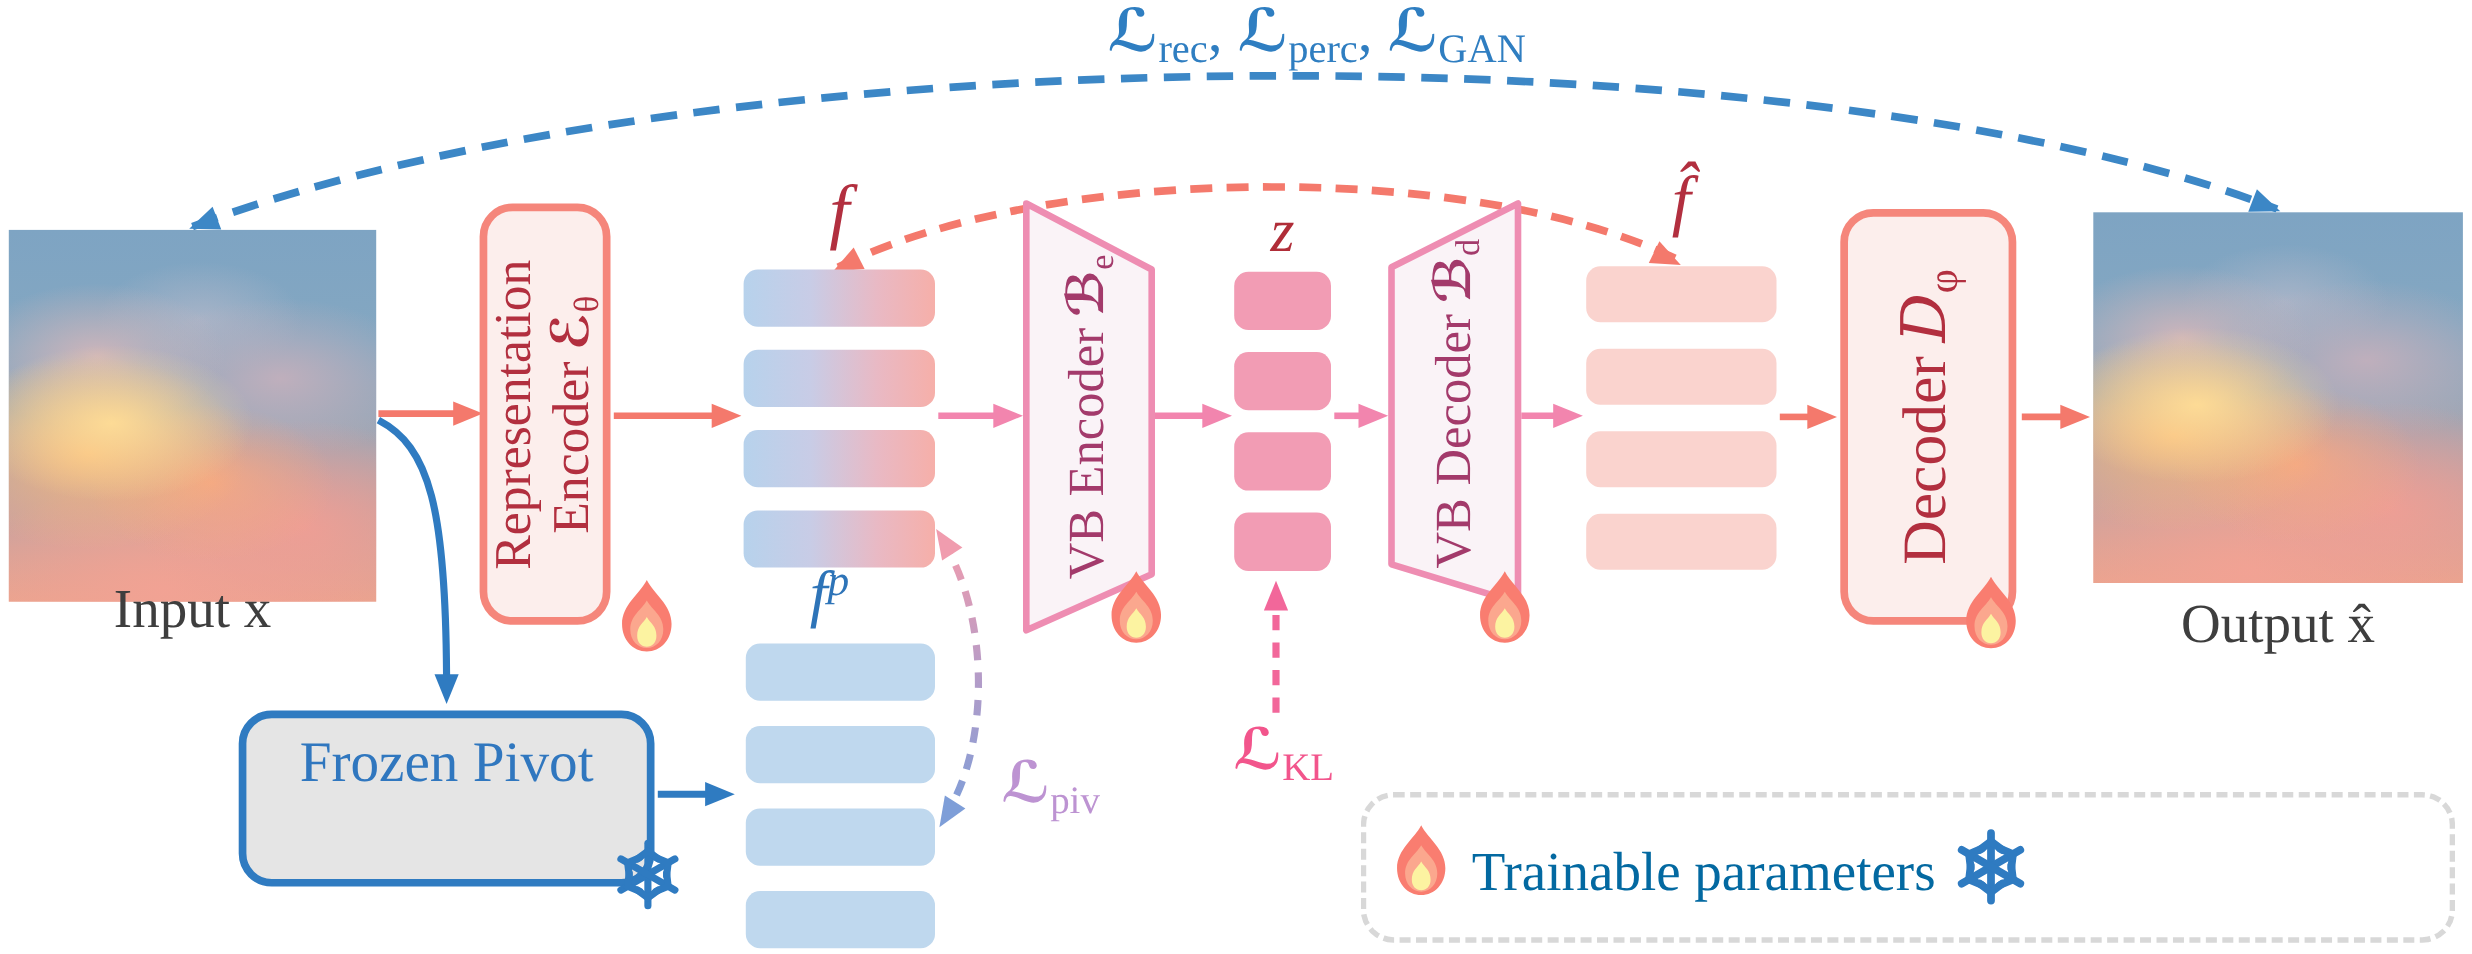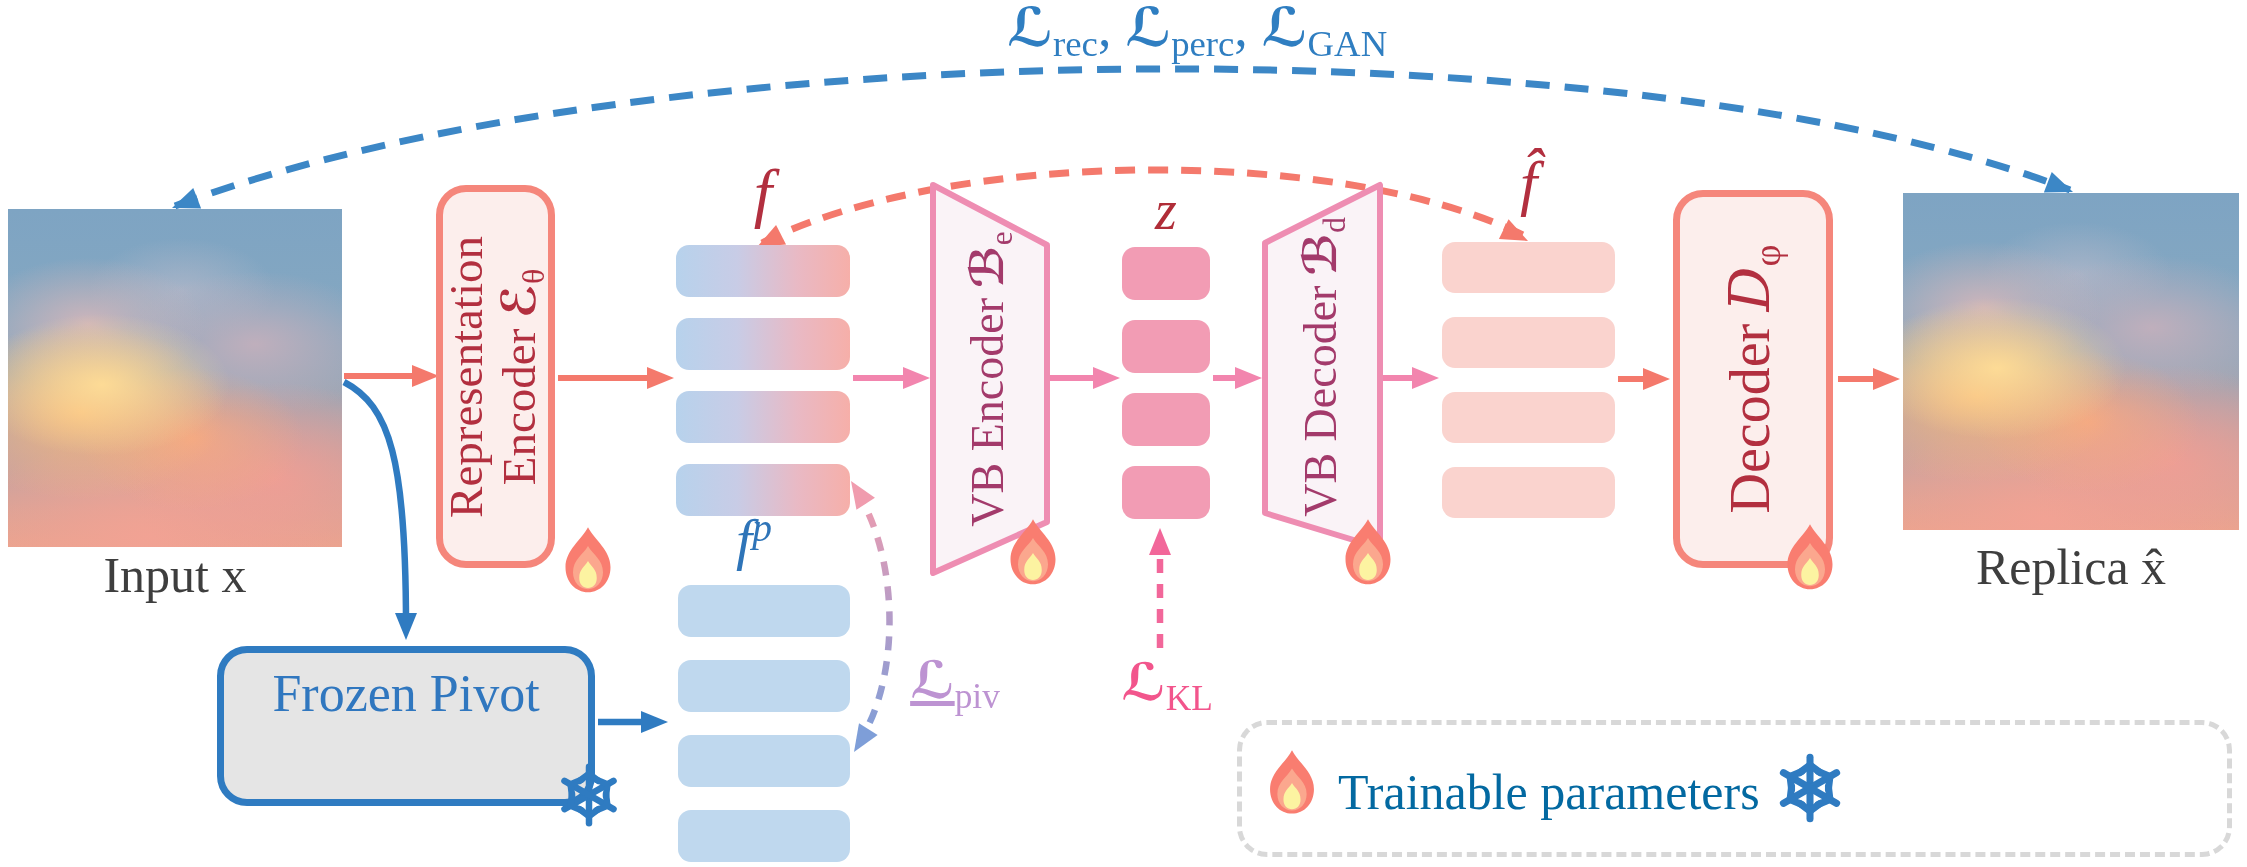--- a/index.html
+++ b/index.html
@@ -142,21 +142,21 @@
     <g>
       <line x1="1160" y1="648" x2="1160" y2="546" stroke="#f2679a" stroke-width="6.5" stroke-dasharray="14 11"></line>
       <use href="#ah" fill="#f2679a" transform="translate(1160,528) rotate(-90)"></use>
     </g>
 
     <polygon points="933,185 1047,245 1047,522 933,573" fill="#faf3f7" stroke="#ee8db2" stroke-width="6" stroke-linejoin="round"></polygon>
     <polygon points="1265,243 1380,185 1380,548 1265,513" fill="#faf3f7" stroke="#ee8db2" stroke-width="6" stroke-linejoin="round"></polygon>
   </svg>
 
   <div class="abs clouds" style="left:8px;top:209px;width:334px;height:338px;"></div>
-  <div class="abs photo-caption" style="left:8px;top:546px;width:334px;">Input x</div>
+  <div class="abs photo-caption" style="left:8px;top:524px;width:334px;">Input x</div>
 
   <div class="abs module-box salmon-box" style="left:436px;top:185px;width:119px;height:383px;">
     <div class="rot-label rep-label red-text">
       <div><span>Representation</span></div>
       <div><span>Encoder</span><span class="lsym sym-gap">ℰ</span><sub class="m mit">θ</sub></div>
     </div>
   </div>
 
   <div class="abs math-label f-label" style="left:676px;top:155px;width:174px;"><span class="mit">f</span></div>
   <div id="stack-f" class="stack" style="left:676px;top:245px;width:174px;height:271px;">
@@ -202,32 +202,32 @@
       <div class="bar"></div>
     </div>
 
   <div class="abs module-box salmon-box" style="left:1673px;top:190px;width:160px;height:378px;">
     <div class="rot-label dec-label red-text">
       <span>Decoder</span><span class="scriptD sym-gap">D</span><sub class="m mit">φ</sub>
     </div>
   </div>
 
   <div class="abs clouds" style="left:1903px;top:193px;width:336px;height:337px;"></div>
-  <div class="abs photo-caption" style="left:1903px;top:538px;width:336px;">Replica x̂</div>
+  <div class="abs photo-caption" style="left:1903px;top:538px;width:336px;">Output x̂</div>
 
   <div class="abs module-box blue-box" style="left:217px;top:646px;width:378px;height:160px;">
     <div class="frozen-label blue-text" style="position:absolute;left:0;top:8px;width:100%;">
       <div><span>Frozen Pivot</span></div>
     </div>
   </div>
 
   <div class="abs math-label loss-top-label" style="left:997px;top:-4px;width:400px;">
     <span class="lsym">ℒ</span><sub class="m">rec</sub><span>, </span><span class="lsym">ℒ</span><sub class="m">perc</sub><span>, </span><span class="lsym">ℒ</span><sub class="m">GAN</sub>
   </div>
-  <div class="abs math-label loss-piv-label" style="left:880px;top:650px;width:150px;text-decoration:underline;">
+  <div class="abs math-label loss-piv-label" style="left:880px;top:682px;width:150px;">
     <span class="lsym">ℒ</span><sub class="m">piv</sub>
   </div>
   <div class="abs math-label loss-kl-label" style="left:1092px;top:652px;width:150px;">
     <span class="lsym">ℒ</span><sub class="m">KL</sub>
   </div>
 
   <div id="legend-box" class="abs" style="left:1237px;top:720px;width:995px;height:137px;"></div>
   <div class="abs legend-text" style="left:1338px;top:763px;">Trainable parameters</div>
 
   <svg id="layer-over" class="layer" viewBox="0 0 2247 867">

